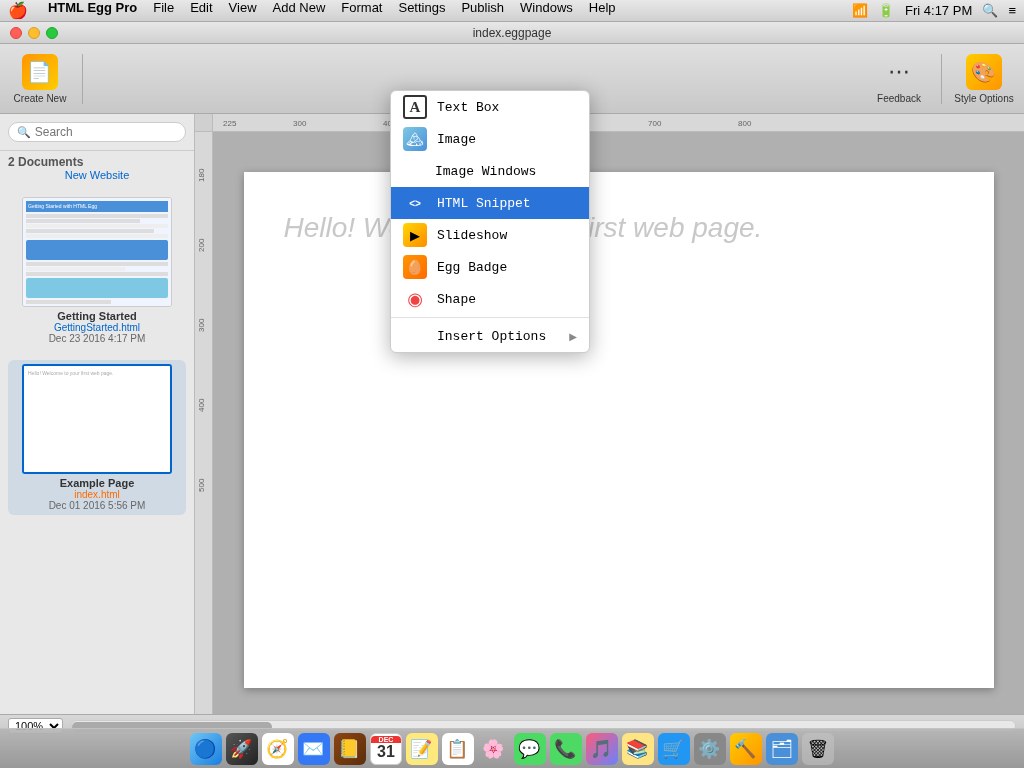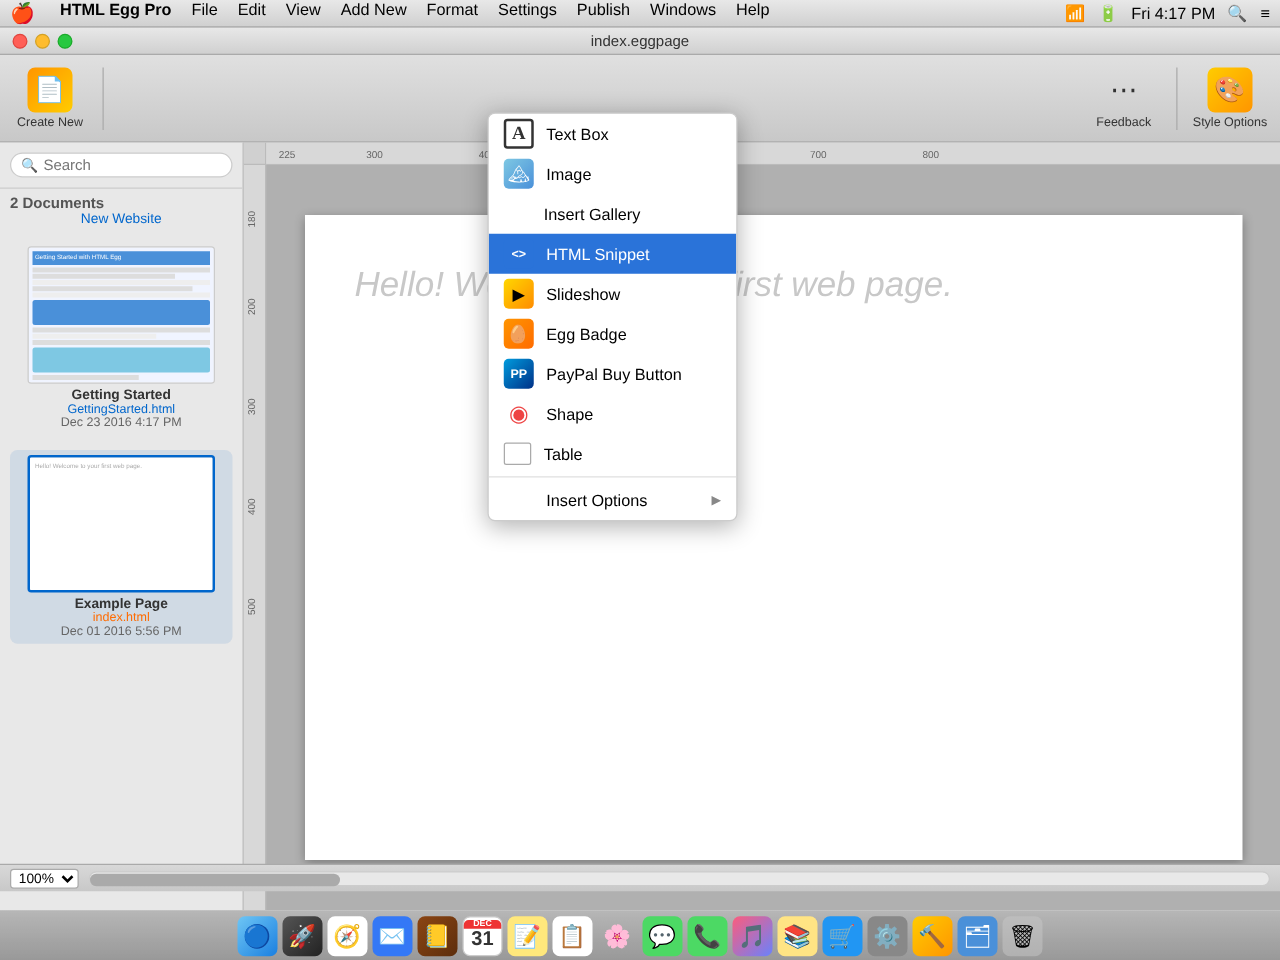--- a/index.html
+++ b/index.html
@@ -226,21 +226,21 @@
     }
     .canvas-text {
       font-size: 28px;
       color: #c8c8c8;
       font-style: italic;
     }
 
     
     #bottom-bar {
       position: absolute;
-      bottom: 55px;
+      bottom: 32px;
       left: 0; right: 0;
       height: 22px;
       background: linear-gradient(to bottom, #d8d8d8, #c8c8c8);
       border-top: 1px solid #aaa;
       display: flex;
       align-items: center;
       padding: 0 8px;
       font-size: 11px;
       gap: 8px;
     }
@@ -326,21 +326,21 @@
     .menu-item.highlighted .menu-item-icon { color: white; }
     .menu-item-icon {
       width: 24px;
       height: 24px;
       display: flex;
       align-items: center;
       justify-content: center;
       font-size: 14px;
       flex-shrink: 0;
     }
-    .menu-item-label { flex: 1; }
+    .menu-item-label { flex: 1; font-family: Liberation Mono, monospace; }
     .menu-item-arrow { color: #888; font-size: 10px; }
     .menu-separator {
       height: 1px;
       background: #e0e0e0;
       margin: 2px 0;
     }
 
     
     .icon-textbox { background: white; border: 2px solid #333; border-radius: 2px; font-size: 16px; font-weight: bold; color: #333; font-family: serif; }
     .icon-snippet { background: #2a73d9; color: white; font-size: 11px; font-weight: bold; border-radius: 4px; }
@@ -538,62 +538,47 @@
       <span class="menu-item-label">Image</span>
     </div>
 
     <div class="menu-item">
       <div class="menu-item-icon" style="display:grid;grid-template-columns:1fr 1fr;gap:1px;width:22px;height:22px;">
         <div style="background:#4a90d9;border-radius:1px;"></div>
         <div style="background:#7ec8e3;border-radius:1px;"></div>
         <div style="background:#7ec8e3;border-radius:1px;"></div>
         <div style="background:#4a90d9;border-radius:1px;"></div>
       </div>
-      <span class="menu-item-label">Insert Gallery</span>
+      <span class="menu-item-label">Image Windows</span>
     </div>
 
     <div class="menu-item highlighted">
       <div class="menu-item-icon icon-snippet" style="font-size:10px;font-weight:bold;">&lt;&gt;</div>
       <span class="menu-item-label">HTML Snippet</span>
     </div>
 
     <div class="menu-item">
       <div class="menu-item-icon" style="background:linear-gradient(135deg,#ffd700,#ff8c00);border-radius:4px;display:flex;align-items:center;justify-content:center;font-size:13px;">▶</div>
       <span class="menu-item-label">Slideshow</span>
     </div>
 
     <div class="menu-item">
       <div class="menu-item-icon" style="background:linear-gradient(135deg,#ff9500,#ff6b00);border-radius:4px;display:flex;align-items:center;justify-content:center;font-size:14px;color:white;">🥚</div>
       <span class="menu-item-label">Egg Badge</span>
     </div>
 
 
-    <div class="menu-item">
-      <div class="menu-item-icon" style="background:linear-gradient(135deg,#009cde,#003087);border-radius:4px;display:flex;align-items:center;justify-content:center;color:white;font-size:10px;font-weight:bold;">PP</div>
-      <span class="menu-item-label">PayPal Buy Button</span>
-    </div>
 
     <div class="menu-item">
       <div class="menu-item-icon" style="font-size:18px;display:flex;align-items:center;justify-content:center;">
         <span style="color:#e44;">◉</span>
       </div>
       <span class="menu-item-label">Shape</span>
     </div>
 
-    <div class="menu-item">
-      <div class="menu-item-icon" style="background:white;border:1px solid #aaa;border-radius:2px;display:grid;grid-template-columns:1fr 1fr 1fr;grid-template-rows:1fr 1fr;gap:1px;padding:2px;width:22px;height:18px;">
-        <div style="background:#ddd;"></div>
-          <div style="background:#ddd;"></div>
-          <div style="background:#ddd;"></div>
-        <div style="background:#eee;"></div>
-          <div style="background:#eee;"></div>
-          <div style="background:#eee;"></div>
-      </div>
-      <span class="menu-item-label">Table</span>
-    </div>
 
     <div class="menu-separator"></div>
 
     <div class="menu-item">
       <div class="menu-item-icon"></div>
       <span class="menu-item-label">Insert Options</span>
       <span class="menu-item-arrow">▶</span>
     </div>
   </div>
 </div>

